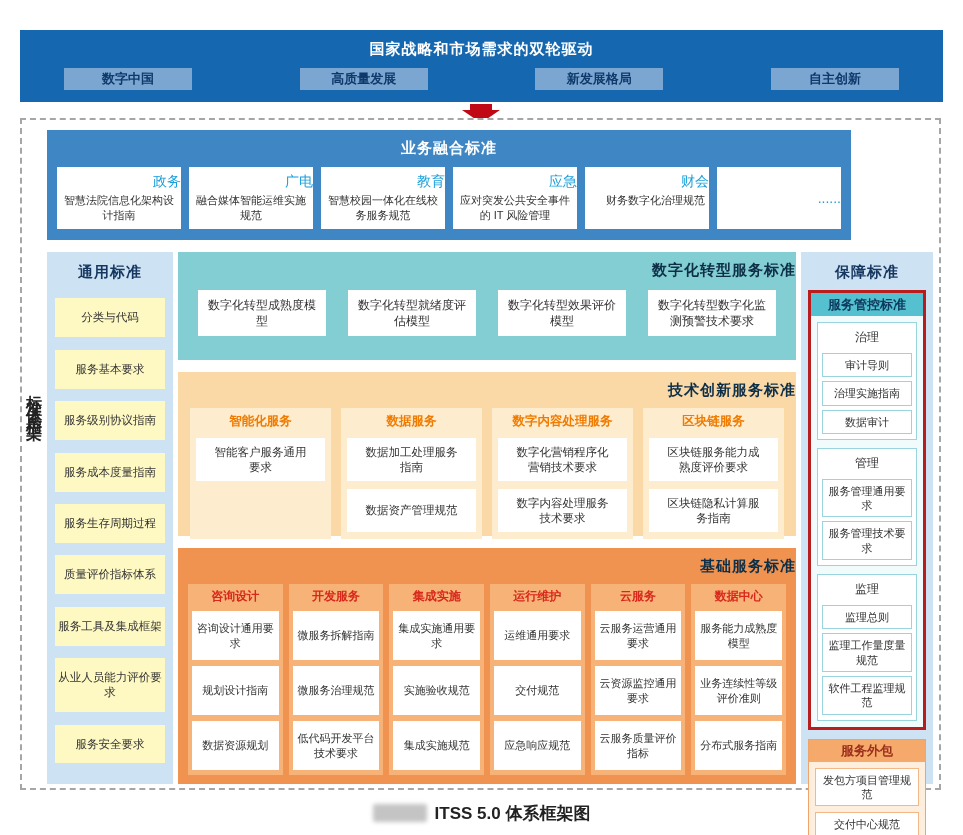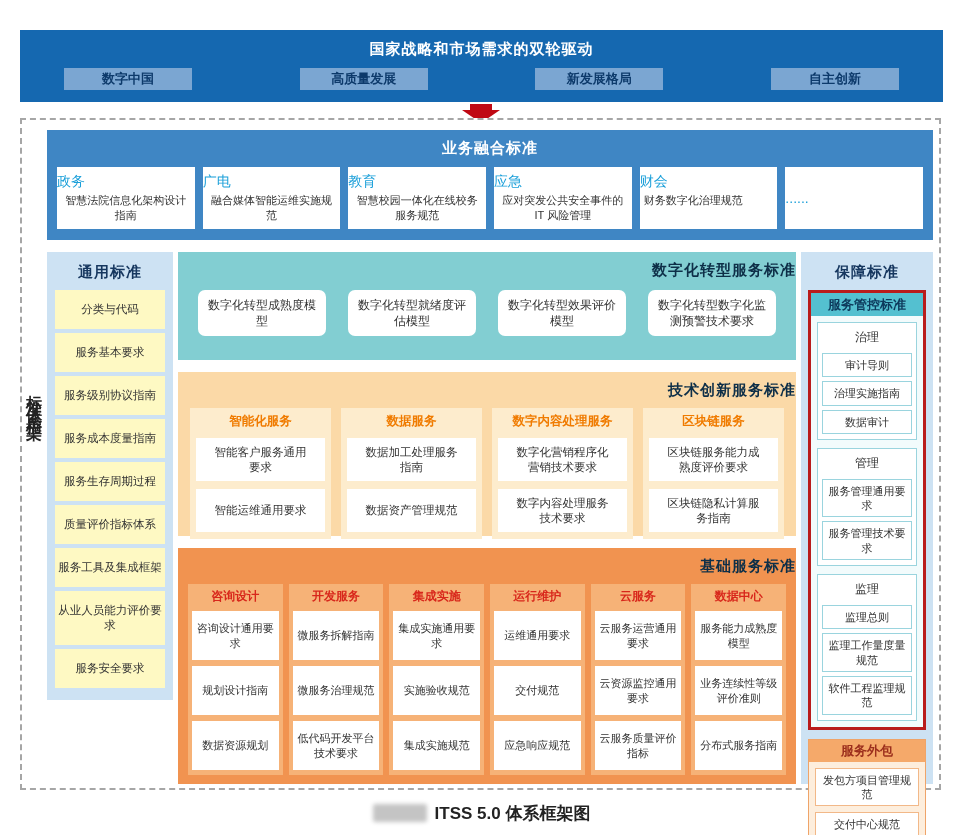--- a/index.html
+++ b/index.html
@@ -16,39 +16,39 @@
   
   .arrow { position:absolute; left:451px; top:104px; width:60px; }
   .arrow-stem { width:22px; height:6px; background:#c00914; margin:0 auto; }
   .arrow-head { width:0; height:0; border-left:19px solid transparent; border-right:19px solid transparent; border-top:13px solid #c00914; margin:0 auto; }
 
   
   .frame { position:absolute; left:20px; top:118px; width:921px; height:672px; border:2px dashed #a6a6a6; background:#fff; }
   .frame-label { position:absolute; left:23px; top:382px; writing-mode:vertical-lr; text-orientation:upright; font-size:16px; font-weight:bold; color:#222; letter-spacing:6px; }
 
   
-  .fusion { position:absolute; left:47px; top:130px; width:886px; height:110px; background:#3f86c4; }
+  .fusion { position:absolute; left:47px; top:130px; width:804px; height:110px; background:#3f86c4; }
   .fusion-title { text-align:center; color:#fff; font-size:15px; font-weight:bold; letter-spacing:1px; padding-top:9px; }
   .fusion-cards { display:flex; gap:8px; padding:9px 10px 0; }
-  .fusion-card { flex:1; background:#fff; height:62px; display:flex; flex-direction:column; align-items:flex-start; padding-top:6px; }
+  .fusion-card { flex:1; background:#fff; height:62px; display:flex; flex-direction:column; align-items:flex-end; padding-top:6px; }
   .fusion-card-title { color:#1a9fd9; font-size:14px; }
   .fusion-card-body { color:#333; font-size:11px; line-height:1.35; text-align:center; margin-top:2px; padding:0 4px; }
   .fusion-card--dots { justify-content:center; padding-top:0; }
 
   
-  .col-general { position:absolute; left:47px; top:252px; width:126px; height:448px; background:#cde2f3; display:flex; flex-direction:column; }
+  .col-general { position:absolute; left:47px; top:252px; width:126px; height:532px; background:#cde2f3; display:flex; flex-direction:column; }
   .panel-title { text-align:center; font-size:15px; font-weight:bold; color:#16375f; letter-spacing:1px; padding-top:11px; }
   .general-items { flex:1; display:flex; flex-direction:column; justify-content:space-evenly; padding:4px 8px 8px; }
   .general-item { background:#fef9c3; min-height:37px; display:flex; align-items:center; justify-content:center; text-align:center; font-size:11.5px; color:#333; line-height:1.3; padding:12px 3px; }
 
   
   .sec-dt { position:absolute; left:178px; top:252px; width:618px; height:108px; background:#82ced2; }
   .sec-title { text-align:right; font-size:15px; font-weight:bold; color:#0e2f48; letter-spacing:1px; padding-top:9px; }
   .dt-cards { display:flex; gap:22px; padding:10px 20px 0; }
-  .dt-card { flex:1; background:#fff; height:46px; display:flex; align-items:center; justify-content:center; text-align:center; font-size:12px; color:#333; line-height:1.35; padding:2px 10px;border-radius:7px; }
+  .dt-card { flex:1; background:#fff; height:46px; display:flex; align-items:center; justify-content:center; text-align:center; font-size:12px; color:#333; line-height:1.35; padding:2px 10px; }
 
   
   .sec-ti { position:absolute; left:178px; top:372px; width:618px; height:164px; background:#fbd9a7; }
   .ti-cols { display:flex; gap:10px; padding:8px 12px 0; }
   .ti-col { flex:1; background:#fdeccd; padding:5px 6px 7px; display:flex; flex-direction:column; gap:8px; }
   .ti-header { text-align:center; color:#f07b00; font-weight:bold; font-size:12.5px; white-space:nowrap; }
   .ti-card { background:#fff; height:43px; display:flex; align-items:center; justify-content:center; text-align:center; font-size:11.5px; color:#333; line-height:1.3; padding:2px 18px; }
 
   
   .sec-bs { position:absolute; left:178px; top:548px; width:618px; height:236px; background:#f19350; display:flex; flex-direction:column; }
@@ -150,21 +150,20 @@
       <div class="dt-card">数字化转型数字化监测预警技术要求</div>
     </div>
   </div>
 
   <div class="sec-ti">
     <div class="sec-title">技术创新服务标准</div>
     <div class="ti-cols">
       <div class="ti-col">
         <div class="ti-header">智能化服务</div>
         <div class="ti-card">智能客户服务通用要求</div>
-        <div class="ti-card">智能运维通用要求</div>
       </div>
       <div class="ti-col">
         <div class="ti-header">数据服务</div>
         <div class="ti-card">数据加工处理服务指南</div>
         <div class="ti-card">数据资产管理规范</div>
       </div>
       <div class="ti-col">
         <div class="ti-header">数字内容处理服务</div>
         <div class="ti-card">数字化营销程序化营销技术要求</div>
         <div class="ti-card">数字内容处理服务技术要求</div>

